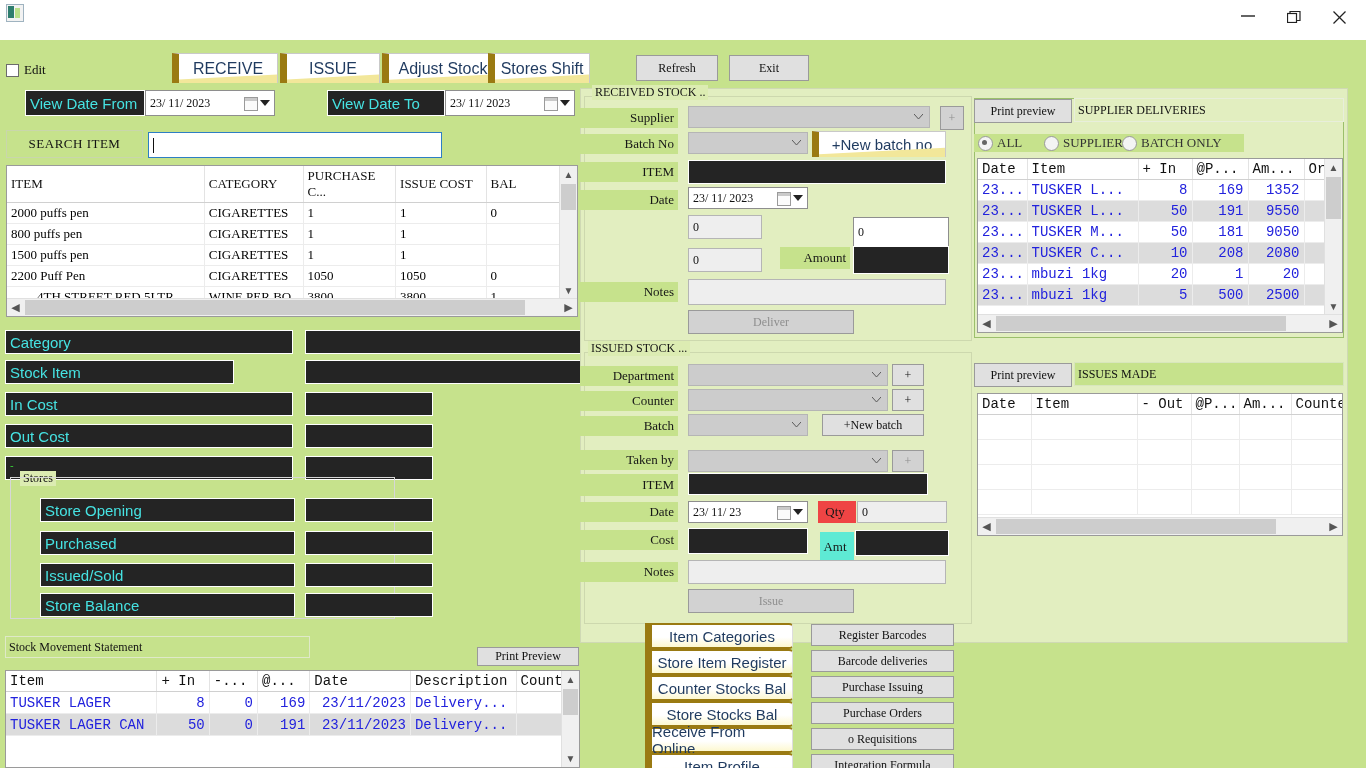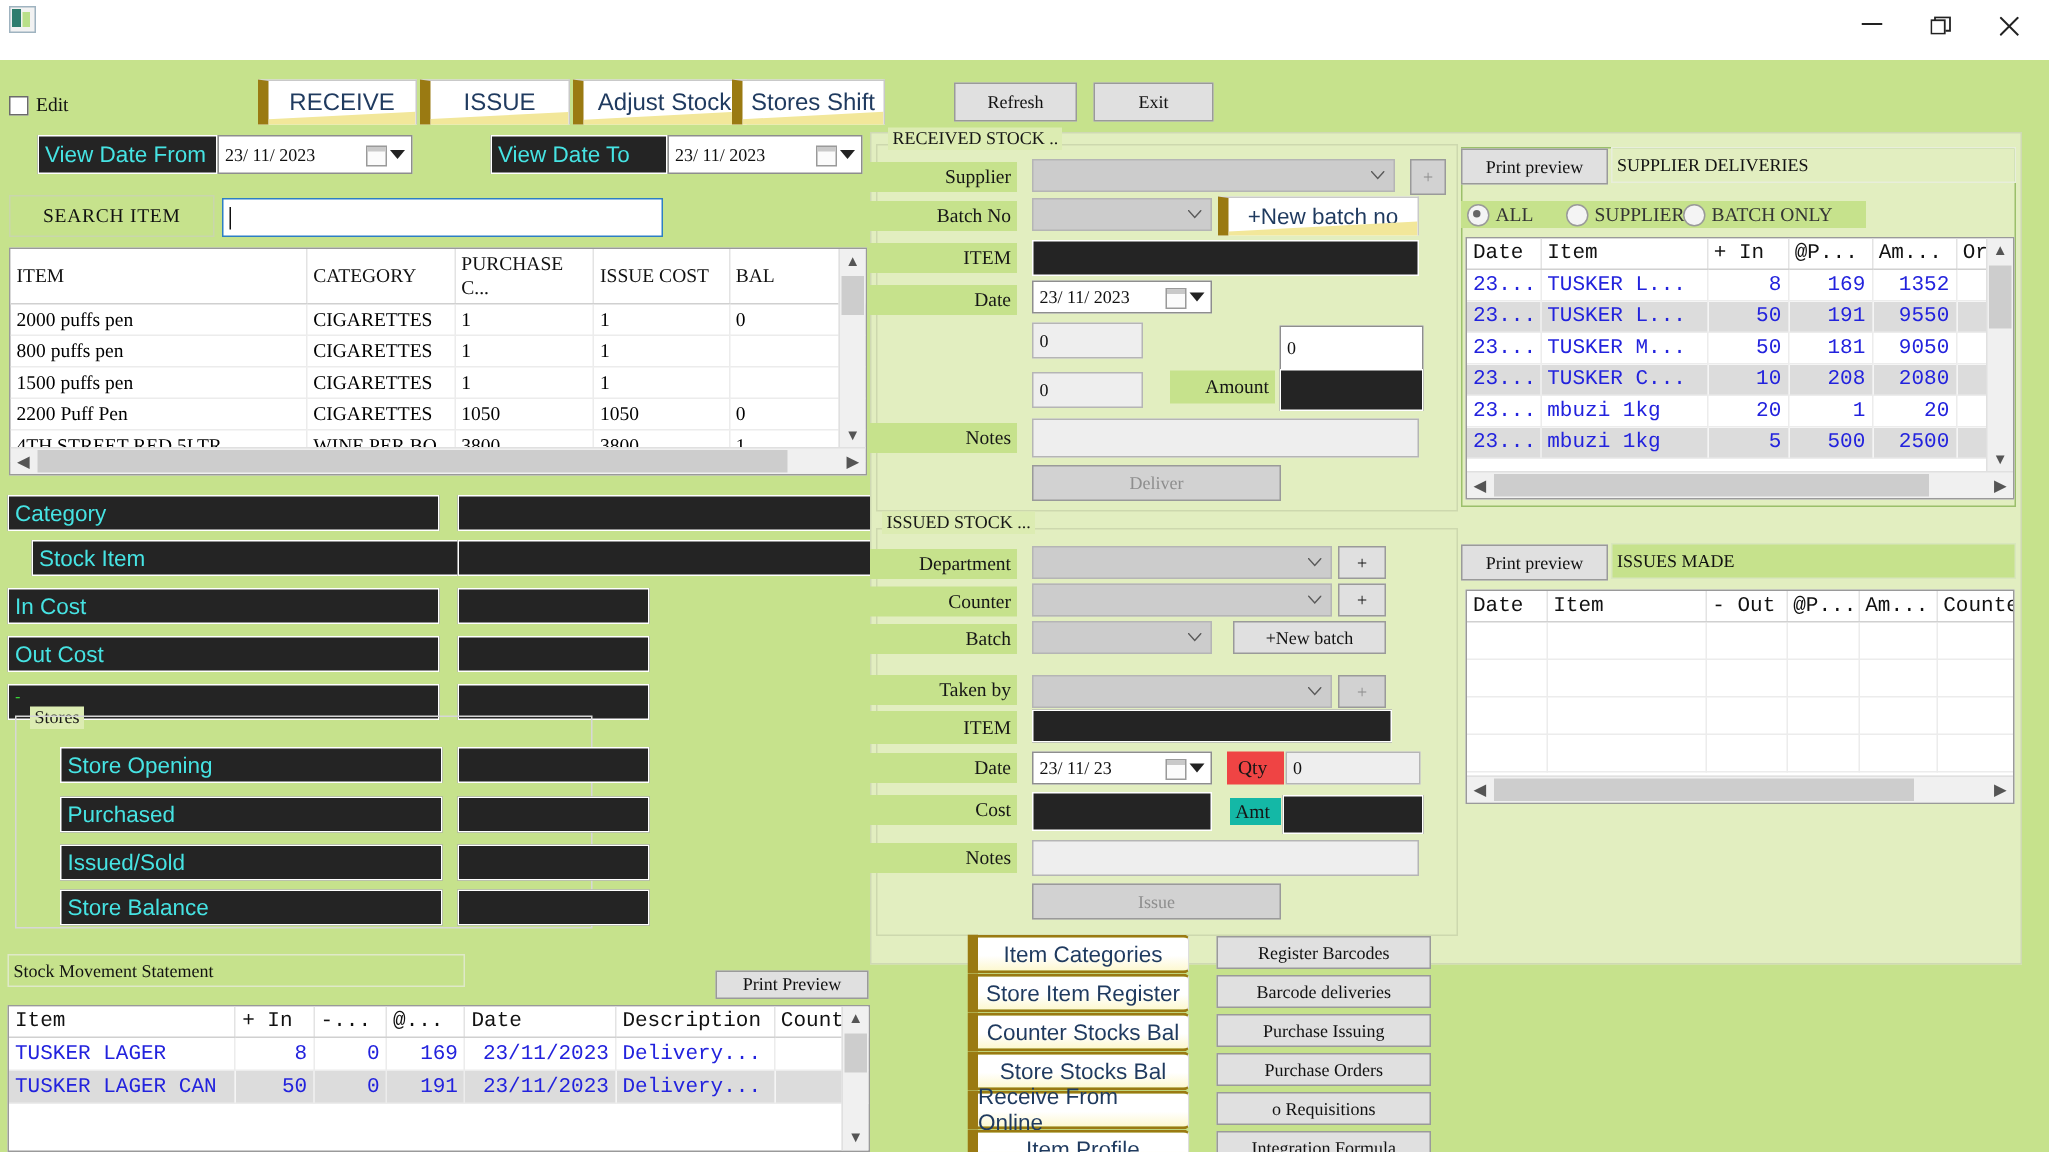--- a/index.html
+++ b/index.html
@@ -194,21 +194,21 @@
           <td style="height: 13px;"></td>
         </tr>
         <tr>
           <td style="height: 13px;">2200 Puff Pen</td>
           <td style="height: 13px;">CIGARETTES</td>
           <td style="height: 13px;">1050</td>
           <td style="height: 13px;">1050</td>
           <td style="height: 13px;">0</td>
         </tr>
         <tr>
-          <td style="height: 13px;">4TH STREET RED  5LTR</td>
+          <td style="height: 13px; text-align: center;">4TH STREET RED  5LTR</td>
           <td style="height: 13px;">WINE PER BO...</td>
           <td style="height: 13px;">3800</td>
           <td style="height: 13px;">3800</td>
           <td style="height: 13px;">1</td>
         </tr>
         <tr>
           <td style="height: 13px;">4TH STREET SWEET RED 750ML</td>
           <td style="height: 13px;">WINE PER BO...</td>
           <td style="height: 13px;">817</td>
           <td style="height: 13px;">817</td>
@@ -224,21 +224,21 @@
   <div class="hsb">
     <div class="lf">◀</div>
     <div class="thumb" style="left:18px;width:500px;"></div>
     <div class="rt">▶</div>
   </div>
 </div>
 
 <div id="detail-panel">
     <div class="darklabel" style="position: absolute; left: 5px; top: 330px; width: 288px; height: 24px;">Category</div>
     <div class="darkbox" style="position: absolute; left: 305px; top: 330px; width: 286px; height: 24px;"></div>
-    <div class="darklabel" style="position: absolute; left: 21px; top: 360px; width: 288px; height: 24px;">Stock Item</div>
+    <div class="darklabel" style="position: absolute; left: 5px; top: 360px; width: 229px; height: 24px;">Stock Item</div>
     <div class="darkbox" style="position: absolute; left: 305px; top: 360px; width: 286px; height: 24px;"></div>
     <div class="darklabel" style="position: absolute; left: 5px; top: 392px; width: 288px; height: 24px;">In Cost</div>
     <div class="darkbox" style="position: absolute; left: 305px; top: 392px; width: 128px; height: 24px;"></div>
     <div class="darklabel" style="position: absolute; left: 5px; top: 424px; width: 288px; height: 24px;">Out Cost</div>
     <div class="darkbox" style="position: absolute; left: 305px; top: 424px; width: 128px; height: 24px;"></div>
     <div class="darklabel" style="position: absolute; left: 5px; top: 456px; width: 288px; height: 24px; font-size: 11px; color: rgb(57, 214, 57); align-items: flex-start;">-</div>
     <div class="darkbox" style="position: absolute; left: 305px; top: 456px; width: 128px; height: 24px;"></div>
   </div>
 <div class="gtitle" style="left:20px;top:471px;">Stores</div>
 <div class="gbox" style="position:absolute;left:10px;top:477px;width:385px;height:142px;"></div>
@@ -365,21 +365,21 @@
   <span class="dd"></span>
 </div>
 <div class="greenlabel" style="position:absolute;left:818px;top:501px;width:38px;height:22px;background:#ef4444;justify-content:center;">Qty</div>
 <div class="txt" style="position:absolute;left:857px;top:501px;width:90px;height:22px;">
   <span>0</span>
   </div>
 
 <div class="greenlabel" style="position:absolute;left:580px;top:530px;width:98px;height:20px;">Cost</div>
 <div class="darkbox" style="position:absolute;left:688px;top:528px;width:120px;height:26px;">
   <span style="color:#46e3e3;padding-left:4px;"></span></div>
-<div class="greenlabel" style="position:absolute;left:820px;top:532px;width:34px;height:18px;background:#14b8a6;justify-content:center;">Amt</div>
+<div class="greenlabel" style="position:absolute;left:820px;top:532px;width:34px;height:29px;background:#5eead4;justify-content:center;">Amt</div>
 <div class="darkbox" style="position:absolute;left:855px;top:530px;width:94px;height:26px;">
   <span style="color:#46e3e3;padding-left:4px;"></span></div>
 
 <div class="greenlabel" style="position:absolute;left:580px;top:562px;width:98px;height:20px;">Notes</div>
 <div class="txt" style="position:absolute;left:688px;top:560px;width:258px;height:24px;">
   <span></span>
   </div>
 <div class="btn disabled" style="position:absolute;left:688px;top:589px;width:166px;height:24px;">
   <span>Issue</span>
   </div>

